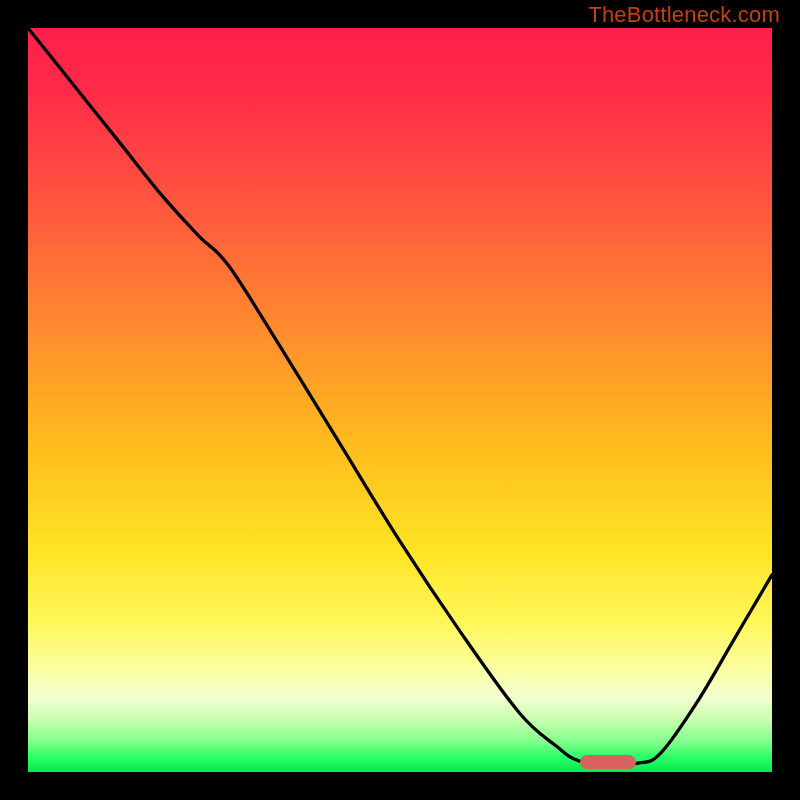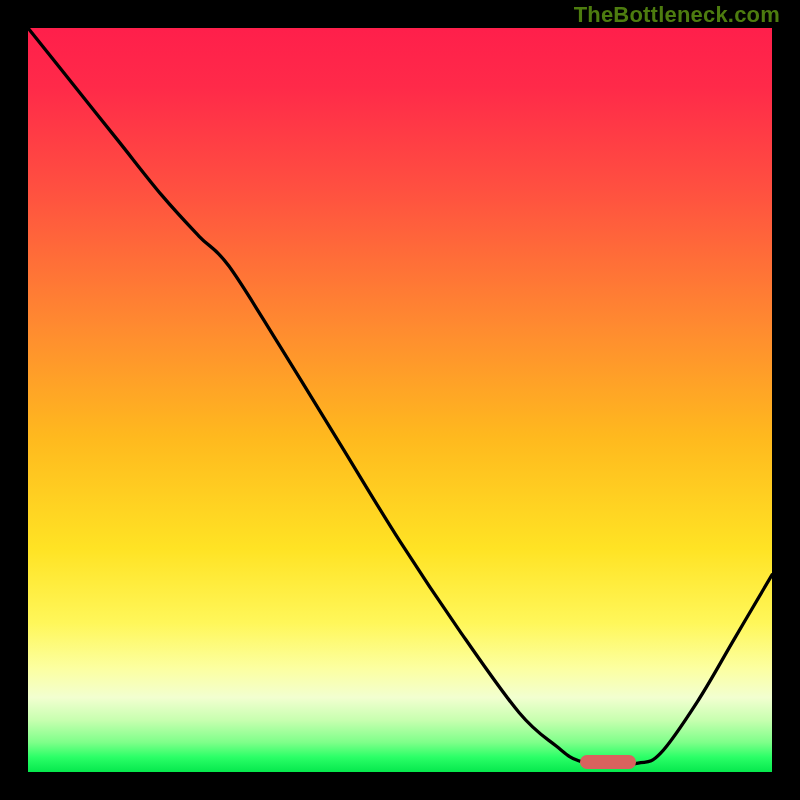--- a/index.html
+++ b/index.html
@@ -56,23 +56,23 @@
     width: 56px;
     height: 14px;
     border-radius: 7px;
     transform: translate(-50%, -50%);
     pointer-events: none;
   }
   .watermark {
     position: absolute;
     top: 2px;
     right: 20px;
-    color: #4d7c0f;
+    color: #c2410c;
     font-size: 22px;
-    font-weight: 700;
+    font-weight: 400;
     letter-spacing: 0.2px;
     user-select: none;
   }
 </style>
 </head>
 <body>
 
 <div class="watermark">TheBottleneck.com</div>
 
 <div class="frame">

